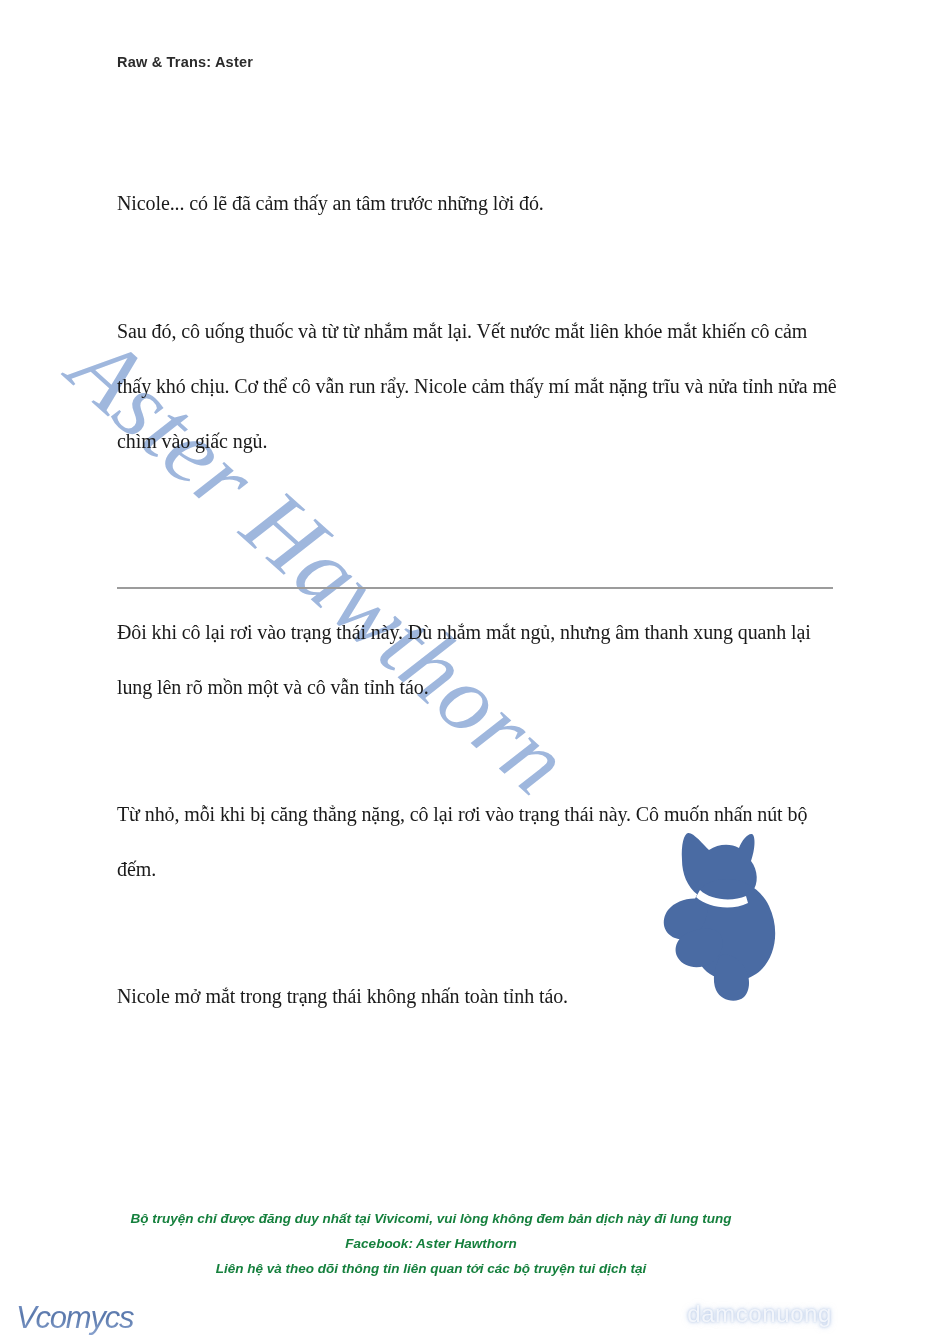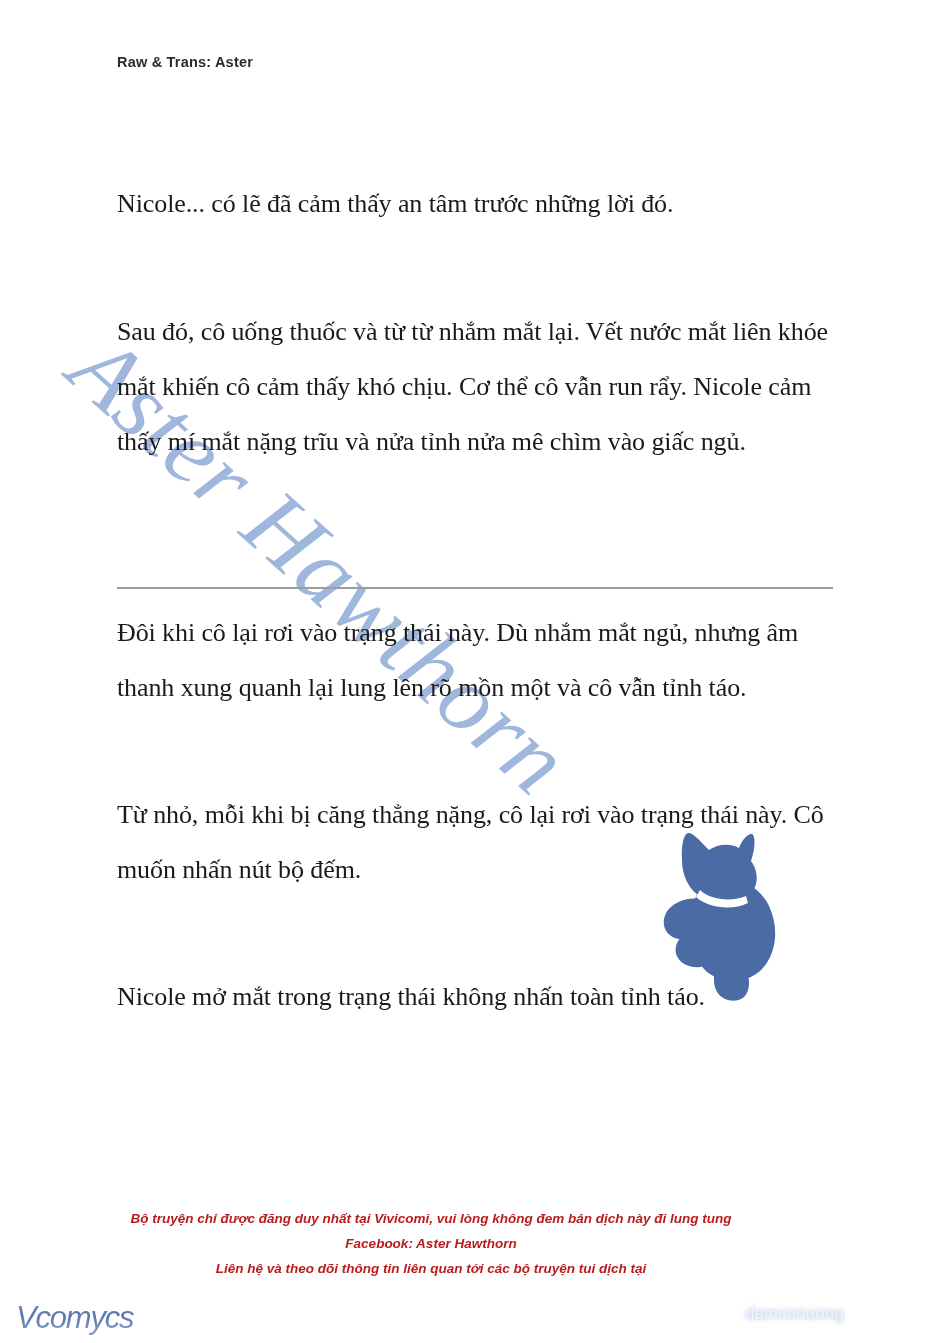--- a/index.html
+++ b/index.html
@@ -43,21 +43,21 @@
   
   #content {
     position: absolute;
     left: 117px;
     top: 176px;
     width: 722px;
     z-index: 5;
   }
   .para {
     font-family: "Liberation Serif", serif;
-    font-size: 26px;
+    font-size: 20px;
     line-height: 55px;
     color: #1a1a1a;
     letter-spacing: -0.1px;
     margin: 0;
   }
   .gap-a { height: 73px; }
   .gap-b { height: 76px; }
   .gap-c { height: 60px; }
   .gap-d { height: 72px; }
   .gap-e { height: 72px; }
@@ -112,21 +112,21 @@
     right: 0;
     top: 1206px;
     text-align: center;
     z-index: 6;
   }
   .credit-line {
     font-family: "Liberation Sans", sans-serif;
     font-size: 13.5px;
     font-weight: bold;
     font-style: italic;
-    color: #b91c1c;
+    color: #15803d;
     line-height: 25px;
     white-space: nowrap;
   }
 
   
   #brand-logo {
     position: absolute;
     left: 16px;
     top: 1296px;
     z-index: 7;
@@ -144,25 +144,25 @@
     background-clip: text;
     color: transparent;
     line-height: 44px;
     white-space: nowrap;
     opacity: 0.92;
   }
 
   
   #bottom-watermark {
     position: absolute;
-    right: 18px;
+    right: 30px;
     top: 1300px;
     z-index: 7;
     font-family: "Liberation Sans", sans-serif;
-    font-size: 16px;
+    font-size: 24px;
     font-weight: 500;
     letter-spacing: 0.6px;
     color: #f3f6fb;
     text-shadow: 0 0 3px rgba(160,185,225,0.85), 0 0 6px rgba(160,185,225,0.55);
     white-space: nowrap;
     line-height: 28px;
   }
 </style>
 </head>
 <body>

